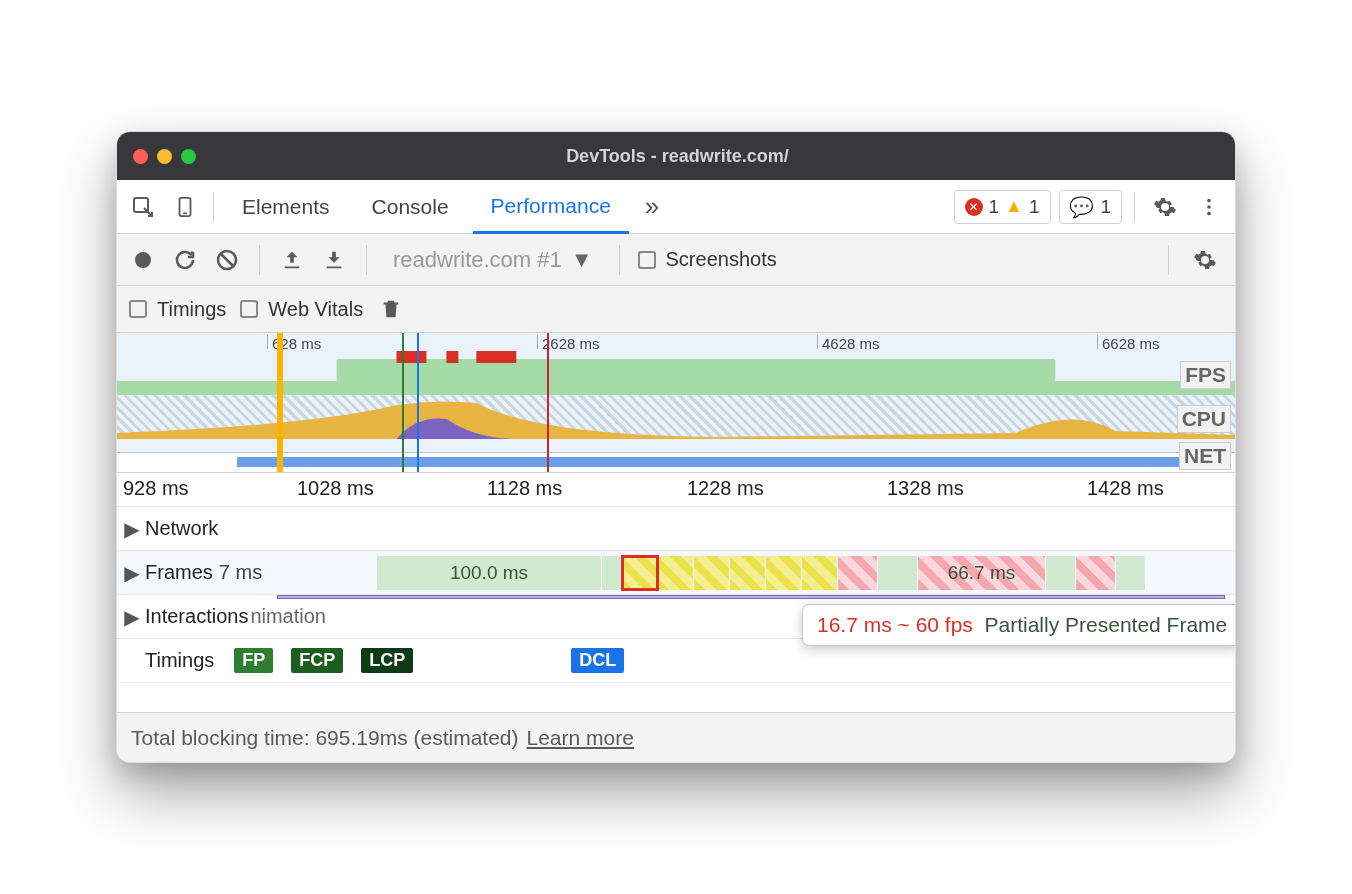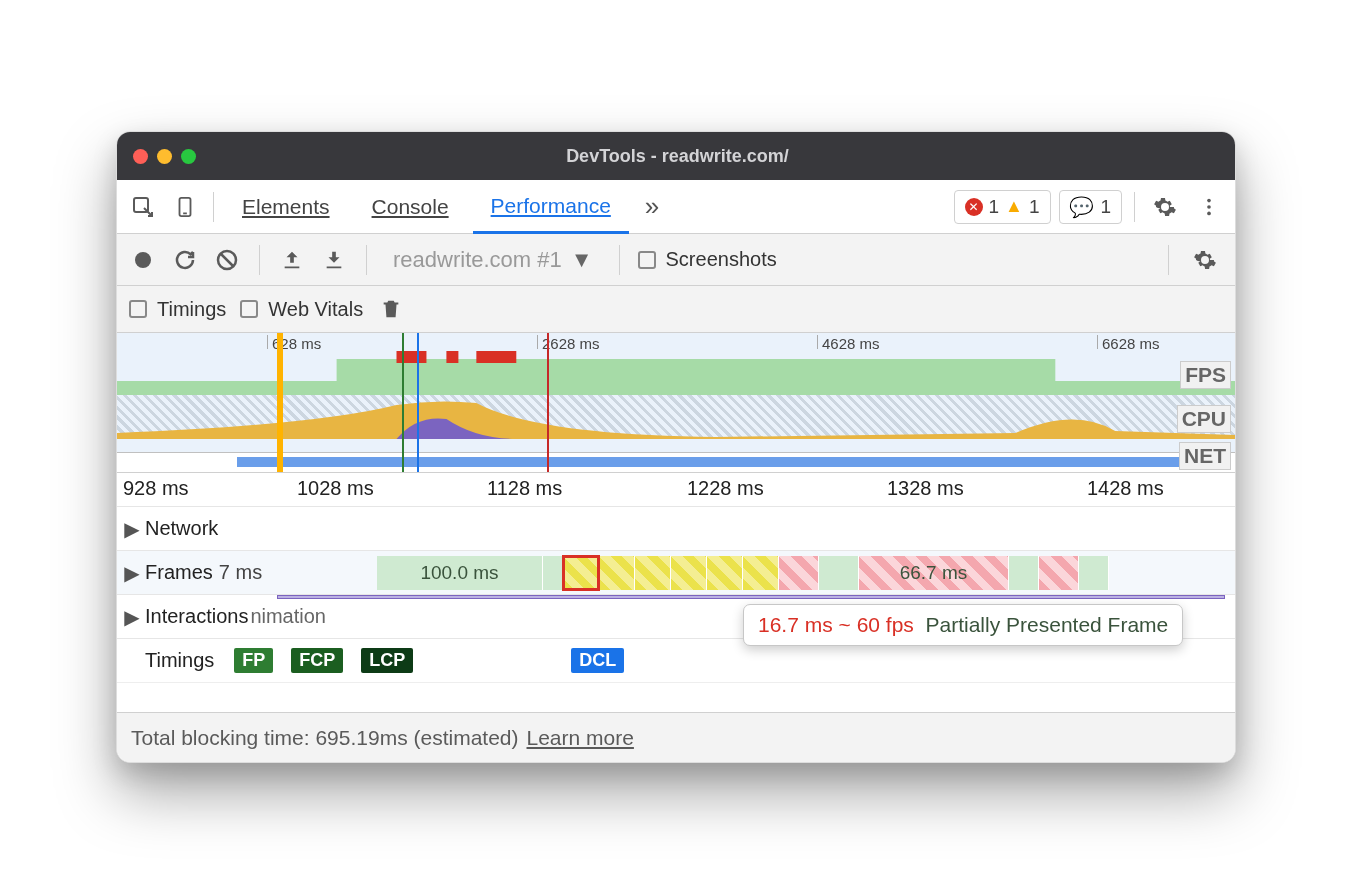--- a/index.html
+++ b/index.html
@@ -24,21 +24,21 @@
   .traffic { display:flex; gap:9px; }
   .tl { width:15px; height:15px; border-radius:50%; }
   .tl.r{background:#ff5f57}.tl.y{background:#febc2e}.tl.g{background:#28c840}
   .title { color:#d3d3d6; font-size:18px; font-weight:600; flex:1; text-align:center;}
   .tabbar {
     height: 54px; display:flex; align-items:center; padding:0 8px; border-bottom:1px solid #d0d0d0; gap:6px;
     background:#fff;
   }
   .tab-icon { width:36px; height:36px; display:flex; align-items:center; justify-content:center; color:#5a5a5a;}
   .sep { width:1px; height:30px; background:#d0d0d0; margin:0 4px;}
-  .tab { padding:0 18px; height:54px; display:flex; align-items:center; font-size:21px; color:#444; cursor:pointer;text-decoration:underline;}
+  .tab { padding:0 18px; height:54px; display:flex; align-items:center; font-size:21px; color:#444; cursor:pointer;}
   .tab.active { color:#1a73e8; border-bottom:3px solid #1a73e8; margin-bottom:-1px; font-weight:400;}
   .more-tabs { font-size:26px; color:#555; padding:0 10px; cursor:pointer;}
   .right-tools { margin-left:auto; display:flex; align-items:center; gap:8px;}
   .pill { border:1px solid #d0d0d0; border-radius:4px; height:34px; display:flex; align-items:center; gap:6px; padding:0 10px; font-size:19px; color:#444;}
   .err-dot{width:18px;height:18px;border-radius:50%;background:#d93025;display:inline-flex;align-items:center;justify-content:center;color:#fff;font-size:12px}
   .warn-tri{color:#f9ab00;font-size:18px}
   .msg-ico{color:#1a73e8;font-size:20px}
   .toolbar2 {
     height:52px; display:flex; align-items:center; gap:14px; padding:0 12px; border-bottom:1px solid #d0d0d0; background:#f3f3f3;
     font-size:20px; color:#666;
@@ -264,38 +264,38 @@
       <rect x="850" y="6" width="60" height="30" fill="#dcdcdc"></rect>
       <rect x="1000" y="6" width="50" height="30" fill="#dcdcdc"></rect>
     </svg>
   </div>
 
   <div class="track-row" style="background:#f4f8fc">
     <span class="arrow">▶</span>
     <span class="name">Frames</span>
     <span style="margin-left:6px;color:#444">7 ms</span>
     <div class="frames-lane">
-      <div class="frame-block fg" style="width:166px">
+      <div class="frame-block fg" style="width:225px">
           <span>100.0 ms</span>
         </div>
       <div class="frame-block fg" style="width:20px"></div>
       <div class="frame-block fy frame-sel" style="width:36px;position:relative">
         <div class="tooltip">
           <span class="tt-red">16.7 ms ~ 60 fps</span>
           &nbsp;<span>Partially Presented Frame</span>
         </div>
       </div>
       <div class="frame-block fy" style="width:36px"></div>
       <div class="frame-block fy" style="width:36px"></div>
       <div class="frame-block fy" style="width:36px"></div>
       <div class="frame-block fy" style="width:36px"></div>
       <div class="frame-block fy" style="width:36px"></div>
       <div class="frame-block fr" style="width:40px"></div>
       <div class="frame-block fg" style="width:40px"></div>
-      <div class="frame-block fr" style="width:150px">
+      <div class="frame-block fr" style="width:128px">
           <span>66.7 ms</span>
         </div>
       <div class="frame-block fg" style="width:30px"></div>
       <div class="frame-block fr" style="width:40px"></div>
       <div class="frame-block fg" style="width:30px"></div>
     </div>
   </div>
 
   <div class="track-row">
     <span class="arrow">▶</span>

